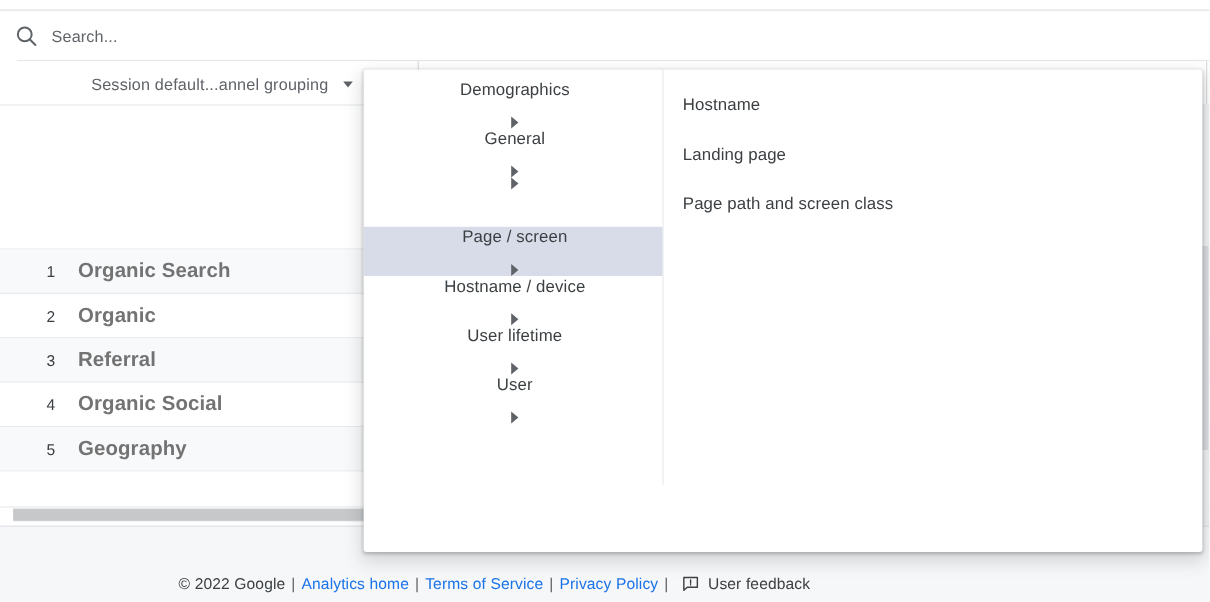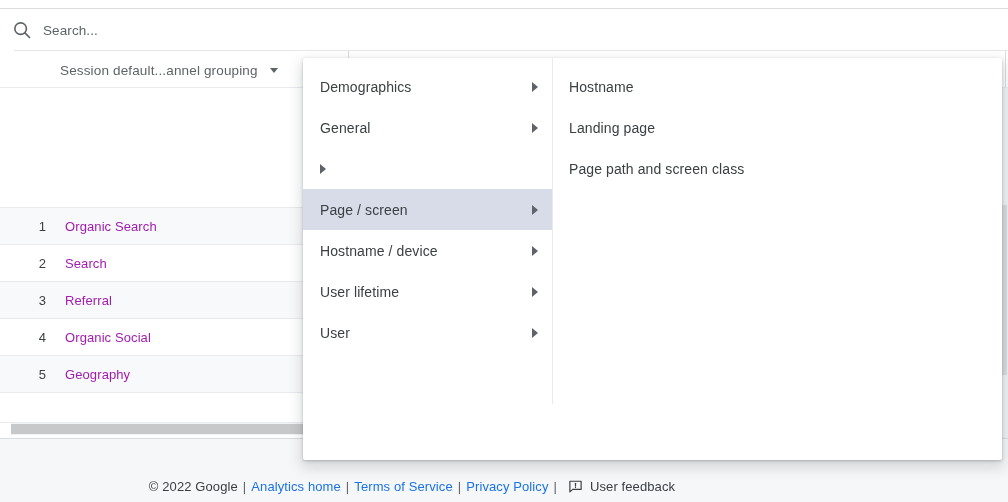--- a/index.html
+++ b/index.html
@@ -23,21 +23,21 @@
   .global-search .gs-text {
     margin-left: 10px; font-size: 13.5px; color: #5f6368; letter-spacing: .1px;
   }
   .global-search-rule { position: absolute; left: 14px; top: 50px; width: 994px; height: 1px; background: #e4e6e8; }
 
   
   .dim-row {
     position: absolute; left: 0; top: 51px; width: 1008px; height: 36px; background: #ffffff;
   }
   .dim-pill {
-    position: absolute; left: 60px; top: 58px; height: 24px;
+    position: absolute; left: 76px; top: 58px; height: 24px;
     display: flex; align-items: center; gap: 12px; justify-content: flex-end;
   }
   .dim-pill .dim-label { font-size: 13.5px; color: #5f6368; letter-spacing: .15px; white-space: nowrap; }
   .dim-caret {
     width: 0; height: 0; border-left: 4.5px solid transparent; border-right: 4.5px solid transparent;
     border-top: 5px solid #5f6368;
   }
   .dim-divider-1 { position: absolute; left: 348px; top: 51px; width: 1px; height: 36px; background: #dadce0; }
   .dim-divider-2 { position: absolute; left: 1005px; top: 51px; width: 1px; height: 36px; background: #dadce0; }
   .dim-row-rule { position: absolute; left: 0; top: 87px; width: 1008px; height: 1px; background: #e8eaed; }
@@ -47,21 +47,21 @@
   .t-row {
     position: relative; height: 37px; display: flex; align-items: center;
     border-bottom: 1px solid #e8eaed; background: #ffffff;
   }
   .t-row.shaded { background: #f8f9fa; }
   .t-row.blank { height: 30px; border-bottom: 1px solid #e8eaed; }
   .t-idx {
     width: 46px; text-align: right; font-size: 13px; color: #3c4043; font-weight: 400;
   }
   .t-name {
-    margin-left: 19px; font-size: 13px; color: #a21caf; font-weight: normal; letter-spacing: .1px;
+    margin-left: 19px; font-size: 17px; color: #737373; font-weight: bold; letter-spacing: .1px;
   }
   .t-toprule { position: absolute; left: 0; top: 207px; width: 1008px; height: 1px; background: #e8eaed; }
 
   
   .h-scroll-track {
     position: absolute; left: 11px; top: 423px; width: 994px; height: 12px; background: #f1f3f4;
   }
   .h-scroll-thumb {
     position: absolute; left: 11px; top: 424px; width: 897px; height: 10px; background: #c6c8ca;
   }
@@ -98,21 +98,21 @@
   }
   .panel-search .ps-icon { width: 22px; height: 22px; flex: 0 0 22px; color: #1a73e8; }
   .panel-search .ps-text { margin-left: 15px; font-size: 14px; color: #80868b; letter-spacing: .1px; }
 
   .panel-cols { display: flex; height: 346px; }
   .col-left { width: 250px; border-right: 1px solid #e8eaed; padding-top: 8px; }
   .col-right { flex: 1; padding-top: 8px; }
 
   .menu-item {
     height: 41px; display: flex; align-items: center; padding: 0 14px 0 17px;
-    font-size: 14px; color: #3c4043; letter-spacing: .1px; cursor: default;
+    font-size: 14px; color: #3c4043; letter-spacing: .1px; cursor: default; flex-direction: column;
   }
   .menu-item.selected { background: #d7dce8; }
   .menu-item .mi-label { flex: 1; white-space: nowrap; overflow: hidden; }
   .mi-arrow {
     width: 0; height: 0; flex: 0 0 auto;
     border-top: 5px solid transparent; border-bottom: 5px solid transparent;
     border-left: 6px solid #5f6368;
   }
   .sub-item {
     height: 41px; display: flex; align-items: center; padding: 0 16px;
@@ -146,21 +146,21 @@
   <div class="dim-row-rule"></div>
 
   <div class="t-toprule"></div>
   <div class="table">
     <div class="t-row shaded">
       <span class="t-idx">1</span>
       <span class="t-name">Organic Search</span>
     </div>
     <div class="t-row">
       <span class="t-idx">2</span>
-      <span class="t-name">Search</span>
+      <span class="t-name">Organic</span>
     </div>
     <div class="t-row shaded">
       <span class="t-idx">3</span>
       <span class="t-name">Referral</span>
     </div>
     <div class="t-row">
       <span class="t-idx">4</span>
       <span class="t-name">Organic Social</span>
     </div>
     <div class="t-row shaded">

